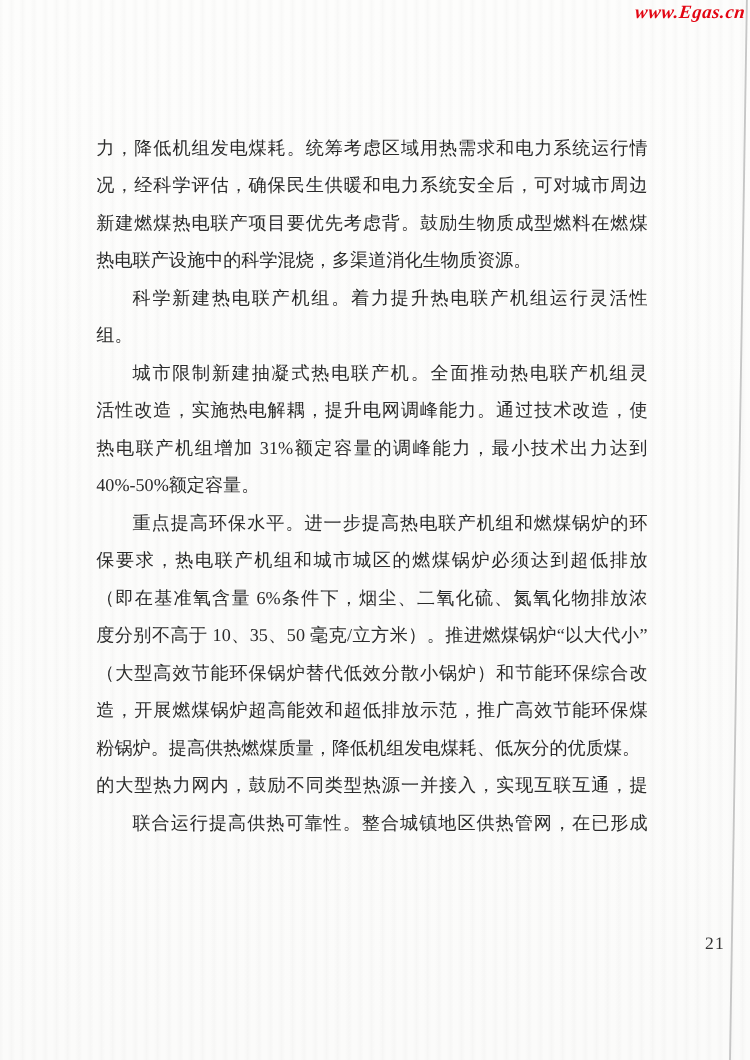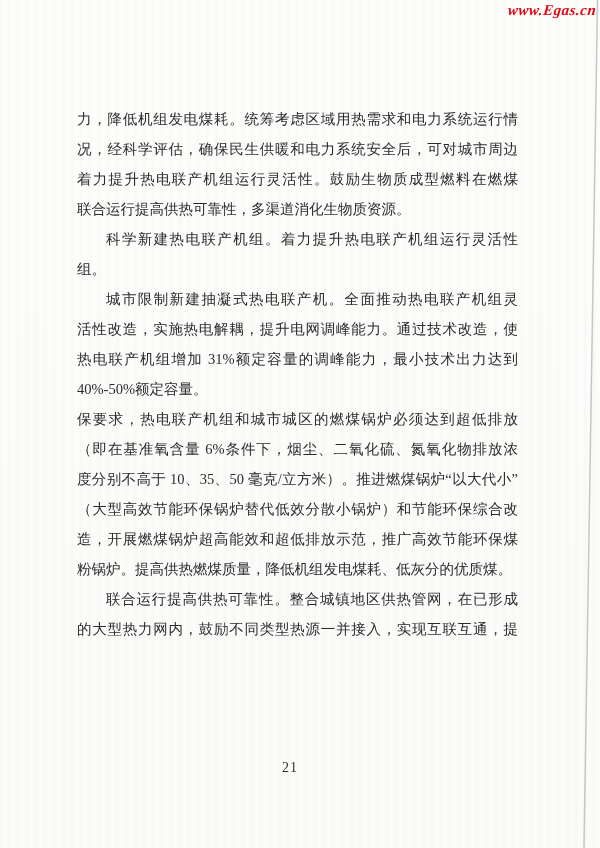--- a/index.html
+++ b/index.html
@@ -52,64 +52,64 @@
   }
   .line.last {
     text-align: left;
     text-align-last: left;
   }
   .line.indent { text-indent: 29px; }
   .page-number {
     position: absolute;
     top: 748px; left: 0;
     width: 580px;
-    text-align: center;
+    text-align: right;
     font-size: 14px;
     letter-spacing: 1px;
     color: #333333;
-    margin-top: 12px;
   }
 </style>
 </head>
 <body>
 
 <div class="page">
 
   <div class="watermark" style="color: rgb(227, 6, 19);">www.Egas.cn</div>
 
   <svg class="edge-svg" viewBox="0 0 600 848" xmlns="http://www.w3.org/2000/svg">
     <line id="edge-line" x1="597.5" y1="0" x2="584" y2="848" stroke="#c6c6c6" stroke-width="1.5"></line>
   </svg>
 
   <main class="text-block" style="color: rgb(43, 43, 43);">
       <div class="paragraph">
         <div class="line">力，降低机组发电煤耗。统筹考虑区域用热需求和电力系统运行情</div>
         <div class="line">况，经科学评估，确保民生供暖和电力系统安全后，可对城市周边</div>
-        <div class="line">着力提升热电联产机组运行灵活性。鼓励生物质成型燃料在燃煤</div>
-        <div class="line last">联合运行提高供热可靠性，多渠道消化生物质资源。</div>
+        <div class="line">新建燃煤热电联产项目要优先考虑背。鼓励生物质成型燃料在燃煤</div>
+        <div class="line last">热电联产设施中的科学混烧，多渠道消化生物质资源。</div>
       </div>
       <div class="paragraph">
         <div class="line indent">科学新建热电联产机组。着力提升热电联产机组运行灵活性</div>
         <div class="line last">组。</div>
       </div>
       <div class="paragraph">
         <div class="line indent">城市限制新建抽凝式热电联产机。全面推动热电联产机组灵</div>
         <div class="line">活性改造，实施热电解耦，提升电网调峰能力。通过技术改造，使</div>
         <div class="line">热电联产机组增加 31%额定容量的调峰能力，最小技术出力达到</div>
         <div class="line last">40%-50%额定容量。</div>
       </div>
       <div class="paragraph">
+        <div class="line indent">重点提高环保水平。进一步提高热电联产机组和燃煤锅炉的环</div>
         <div class="line">保要求，热电联产机组和城市城区的燃煤锅炉必须达到超低排放</div>
         <div class="line">（即在基准氧含量 6%条件下，烟尘、二氧化硫、氮氧化物排放浓</div>
         <div class="line">度分别不高于 10、35、50 毫克/立方米）。推进燃煤锅炉“以大代小”</div>
         <div class="line">（大型高效节能环保锅炉替代低效分散小锅炉）和节能环保综合改</div>
         <div class="line">造，开展燃煤锅炉超高能效和超低排放示范，推广高效节能环保煤</div>
         <div class="line last">粉锅炉。提高供热燃煤质量，降低机组发电煤耗、低灰分的优质煤。</div>
       </div>
       <div class="paragraph">
+        <div class="line">的大型热力网内，鼓励不同类型热源一并接入，实现互联互通，提</div>
         <div class="line indent">联合运行提高供热可靠性。整合城镇地区供热管网，在已形成</div>
-        <div class="line">的大型热力网内，鼓励不同类型热源一并接入，实现互联互通，提</div>
       </div>
     </main>
 
   <div class="page-number">21</div>
 
 </div>
 
 </body></html>

